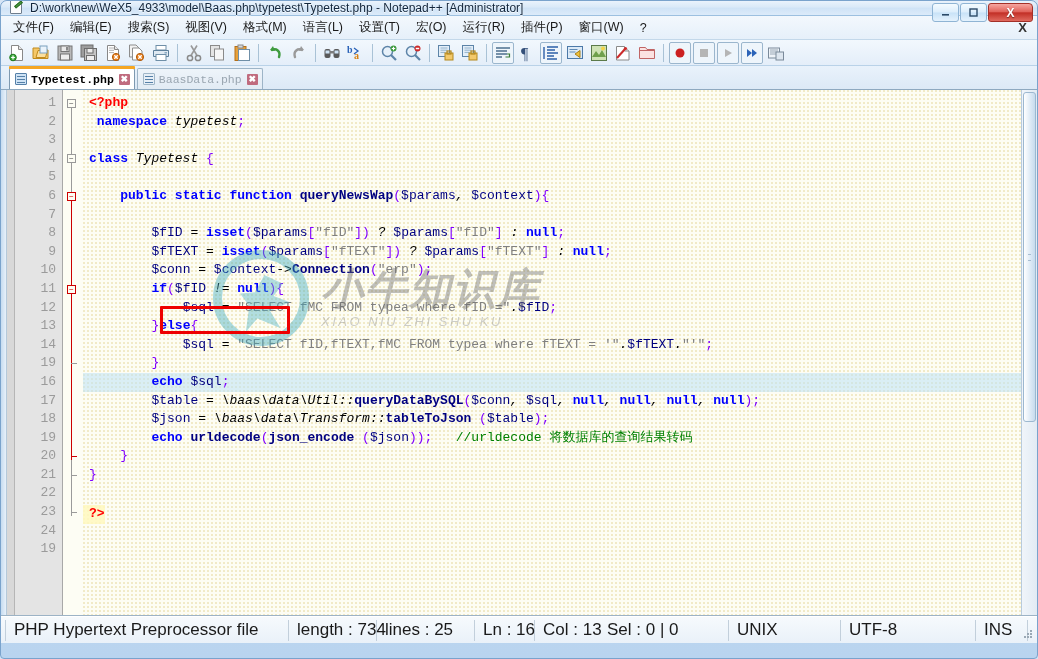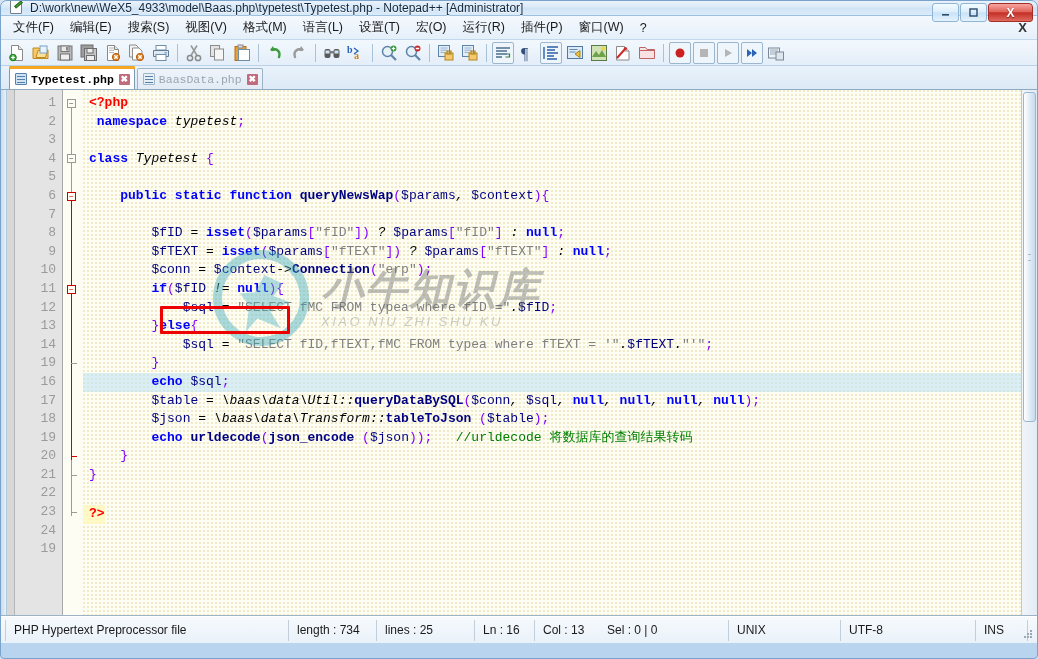--- a/index.html
+++ b/index.html
@@ -301,21 +301,21 @@
     content:""; position:absolute; left:4px; right:4px; top:50%;
     height:5px; margin-top:-3px;
     border-top:1px solid #a7bdd2; border-bottom:1px solid #a7bdd2;
   }
 
   
   #statusbar {
     height: 27px;
     background: linear-gradient(to bottom,#f6fafd 0%, #e9f1f9 100%);
     display: flex; align-items: center;
-    font-size: 12px; color: #1a1a1a;
+    font-size: 17px; color: #1a1a1a;
     border-top: 1px solid #ffffff;
     position: relative;
   }
   .sb-cell {
     height: 21px; display:flex; align-items:center;
     padding: 0 8px;
     border-right: 1px solid #c2cfdb;
     white-space: nowrap;
   }
   .sb-cell:first-child { border-left: 1px solid #c2cfdb; margin-left:4px;}

